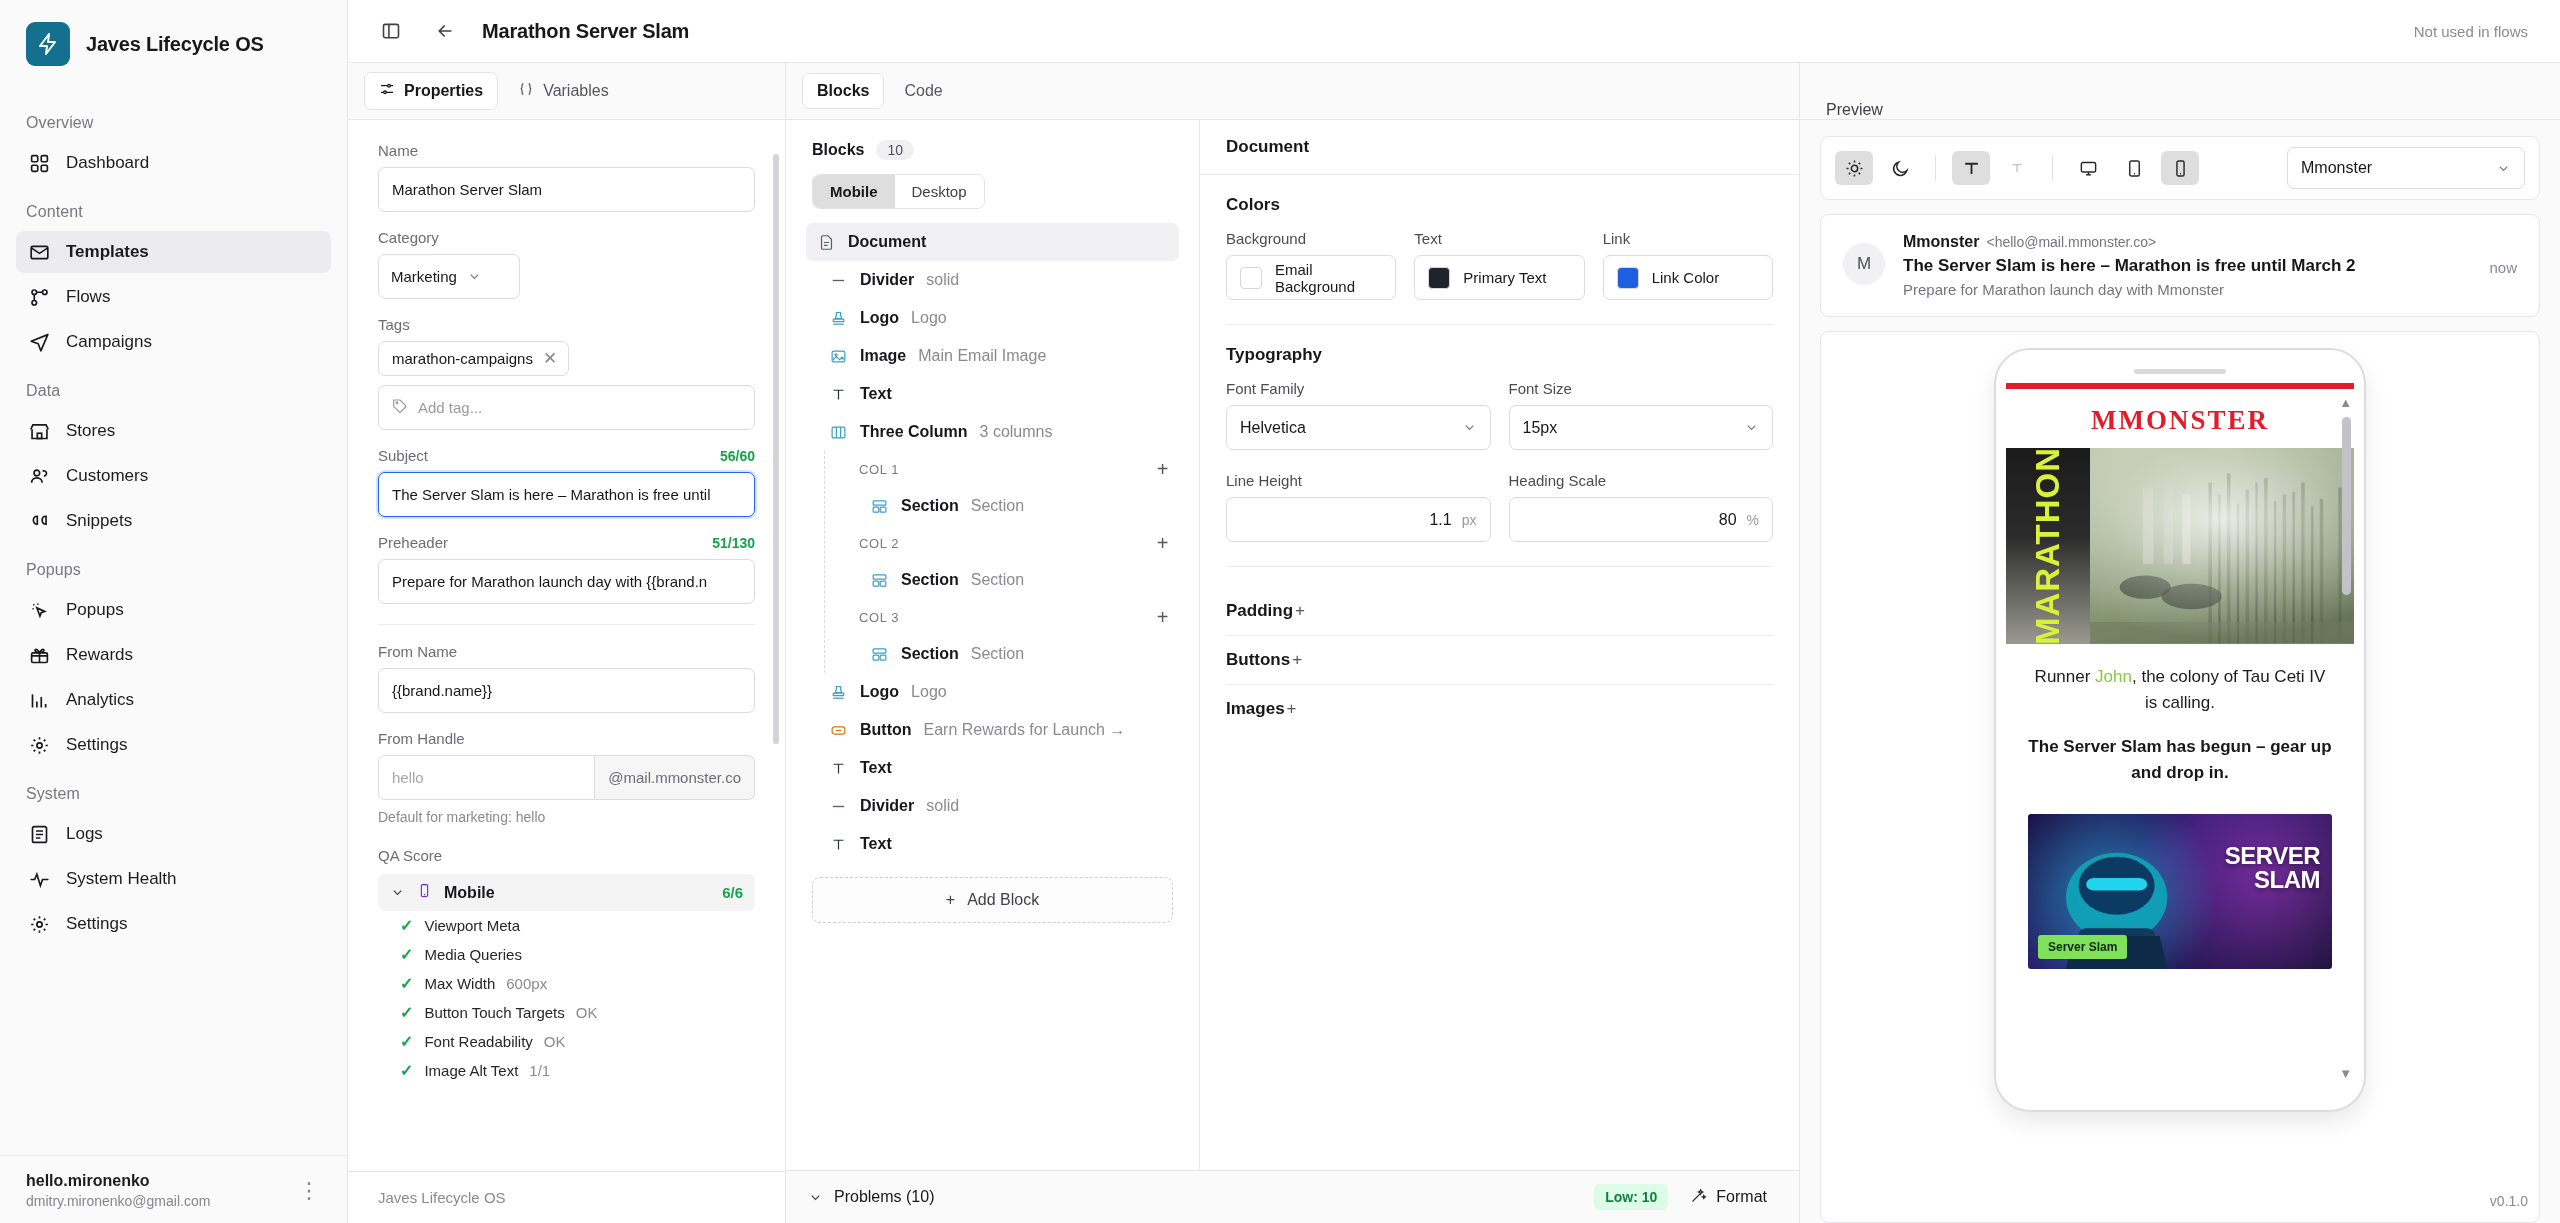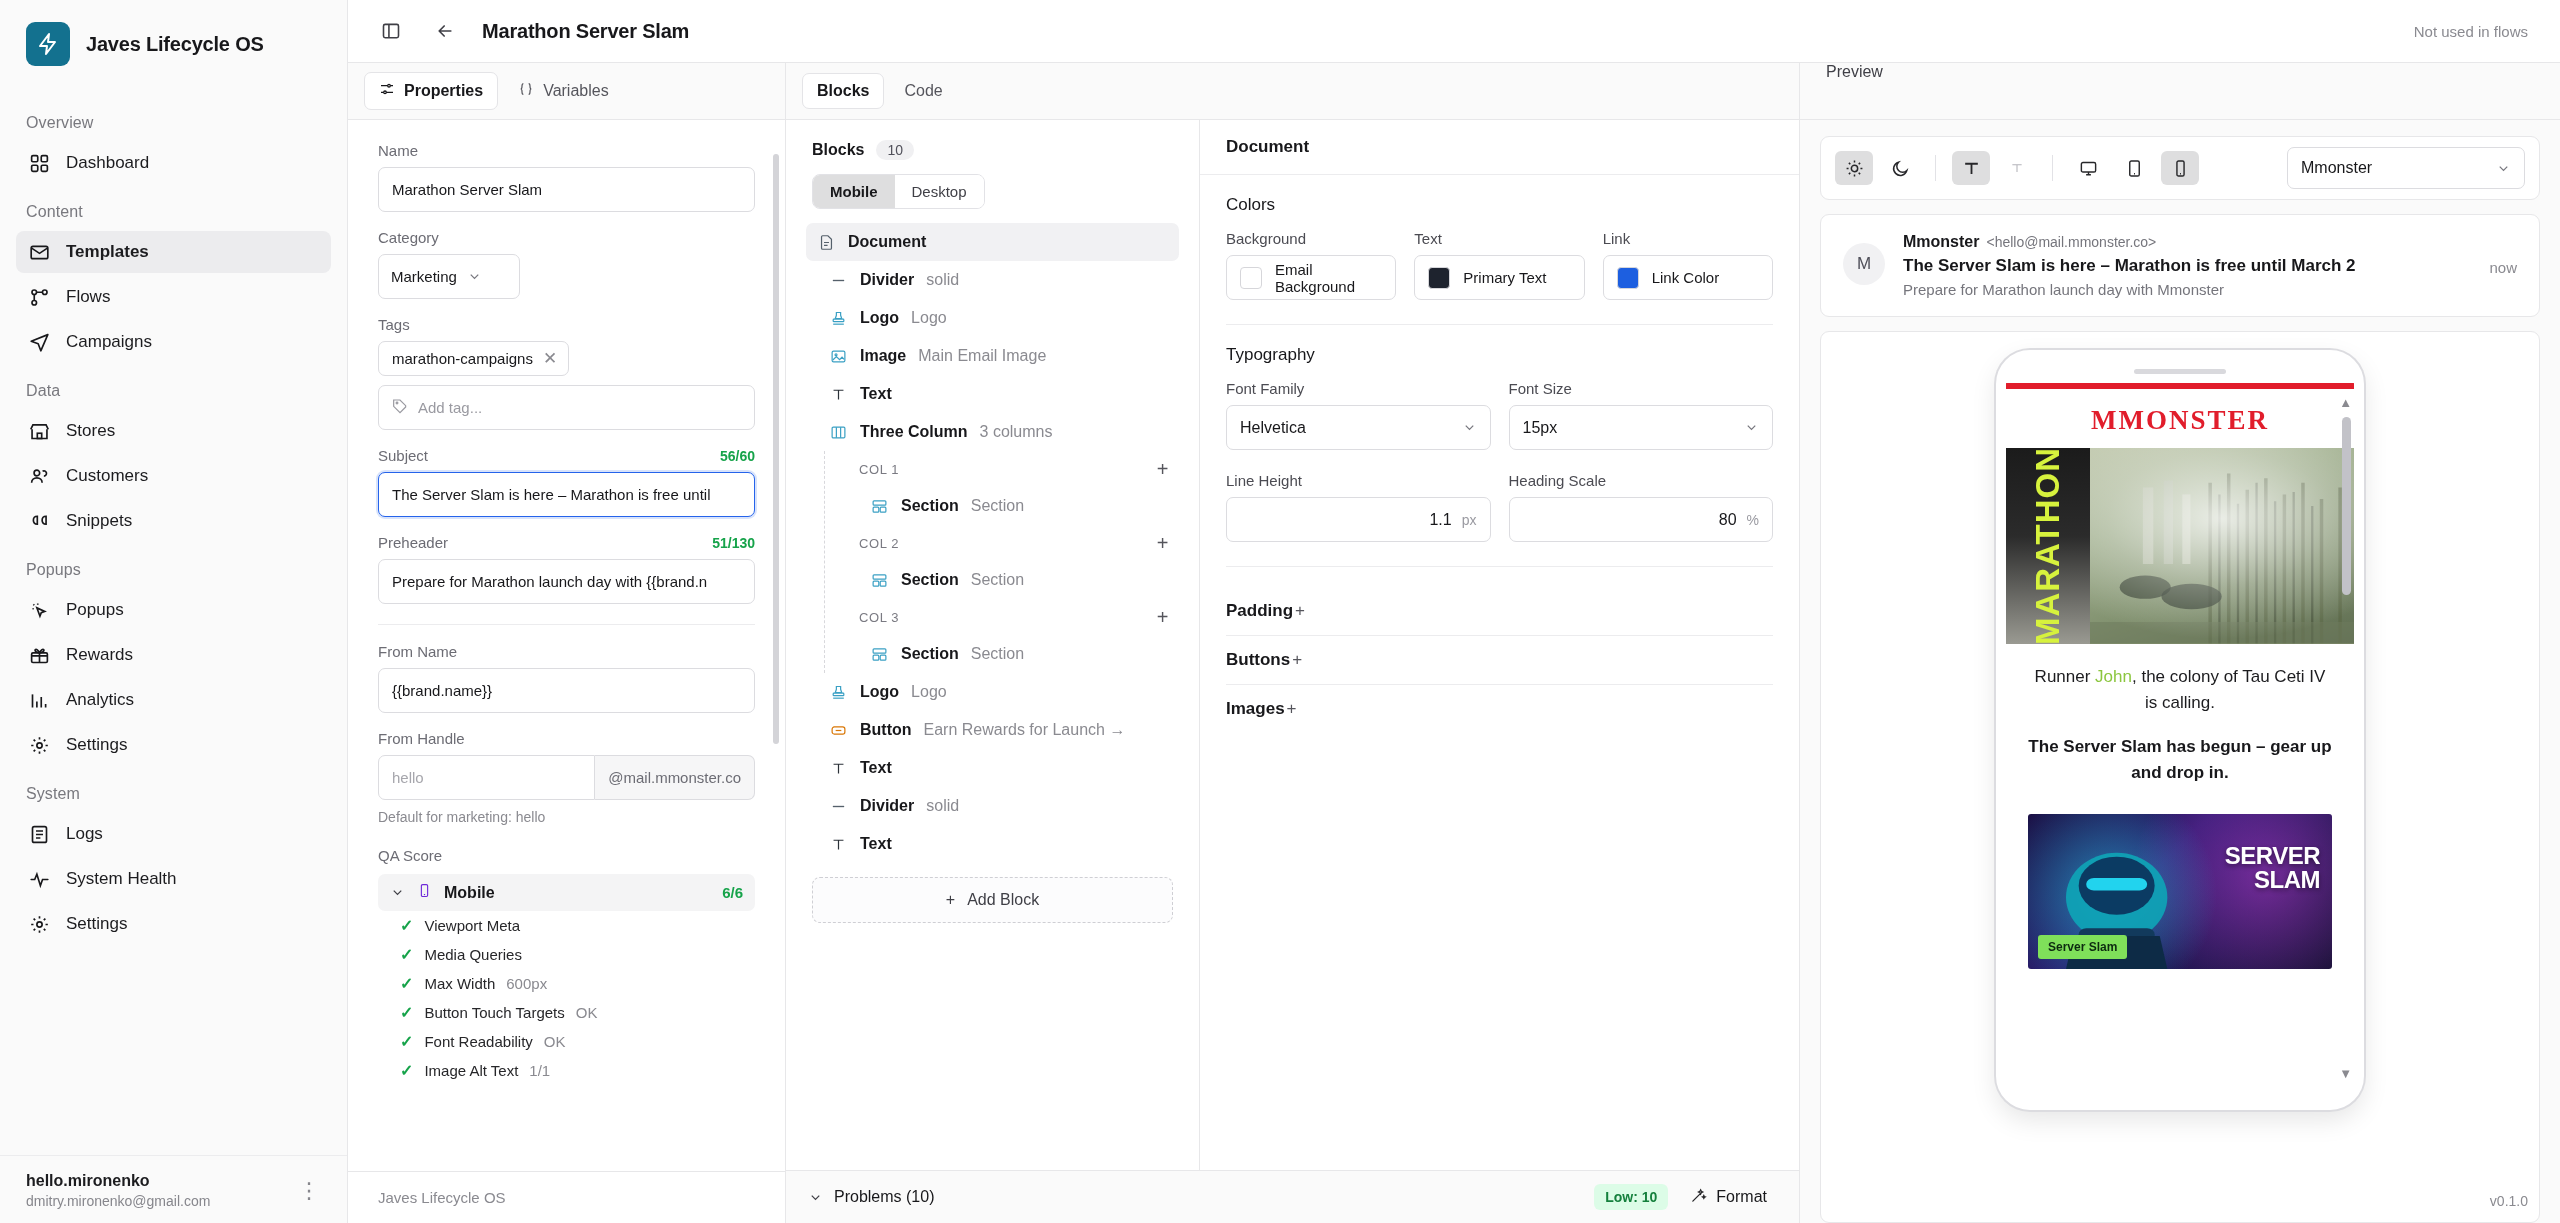--- a/index.html
+++ b/index.html
@@ -173,21 +173,21 @@
   .nest-line { border-left: 1px dashed #d8d8dc; margin-left: 18px; }
   .add-block {
     margin: 14px 6px 0 6px; height: 46px; border: 1px dashed #cfcfd4; border-radius: 8px;
     display: flex; align-items: center; justify-content: center; gap: 12px;
     font-size: 16px; color: #3f3f46; cursor: pointer; background: #fcfcfd;
   }
 
   .settings-pane { flex: 1 1 auto; min-width: 0; overflow: hidden; background: #fff; }
   .settings-head { padding: 17px 26px; border-bottom: 1px solid #ececee; font-size: 17px; font-weight: 600; }
   .settings-body { padding: 20px 26px 0 26px; }
-  .sec-title { font-size: 17px; font-weight: 400; margin-bottom: 15px; }
+  .sec-title { font-size: 17px; font-weight: 700; margin-bottom: 15px; }
   .grid3 { display: grid; grid-template-columns: 1fr 1fr 1fr; gap: 18px; }
   .grid2 { display: grid; grid-template-columns: 1fr 1fr; gap: 18px; }
   .sub-label { font-size: 15px; color: #4b4b52; margin-bottom: 8px; }
   .color-box {
     height: 45px; border: 1px solid #dcdce0; border-radius: 7px; background: #fff;
     display: flex; align-items: center; gap: 13px; padding: 0 13px; font-size: 15px; cursor: pointer;
   }
   .swatch { width: 22px; height: 22px; border-radius: 4px; border: 1px solid #d6d6da; flex: 0 0 22px; }
   .sel-ctl {
     height: 45px; border: 1px solid #dcdce0; border-radius: 7px; background: #fff;
@@ -210,21 +210,21 @@
   .problems-bar {
     height: 53px; flex: 0 0 53px; border-top: 1px solid #e7e7e9; background: #fafafa;
     display: flex; align-items: center; padding: 0 22px; gap: 12px; font-size: 16px;
   }
   .problems-left { display: flex; align-items: center; gap: 11px; cursor: pointer; }
   .sev-badge { background: #dcfce7; color: #15803d; font-size: 14px; font-weight: 600; border-radius: 6px; padding: 5px 11px; margin-left: auto; }
   .fmt-btn { display: flex; align-items: center; gap: 9px; font-size: 16px; cursor: pointer; padding: 6px 10px; border-radius: 7px; }
 
   
   .preview-col { width: 760px; flex: 0 0 760px; display: flex; flex-direction: column; min-height: 0; background: #fafafa; }
-  .preview-tabbar { height: 57px; flex: 0 0 57px; border-bottom: 1px solid #e7e7e9; display: flex; align-items: flex-start; padding: 0 26px; background: #fafafa; font-size: 16px; color: #3f3f46; }
+  .preview-tabbar { height: 57px; flex: 0 0 57px; border-bottom: 1px solid #e7e7e9; display: flex; align-items: flex-end; padding: 0 26px; background: #fafafa; font-size: 16px; color: #3f3f46; }
   .preview-body { flex: 1 1 auto; padding: 16px 20px 0 20px; overflow: hidden; display: flex; flex-direction: column; gap: 14px; }
   .ptoolbar {
     background: #fff; border: 1px solid #e7e7e9; border-radius: 9px;
     height: 64px; display: flex; align-items: center; padding: 0 14px; gap: 8px; flex: 0 0 64px;
   }
   .tbtn { width: 38px; height: 34px; border-radius: 6px; display: flex; align-items: center; justify-content: center; cursor: pointer; color: #27272a; }
   .tbtn.on { background: #dededf; }
   .tbtn.dim { color: #b4b4ba; }
   .vrule { width: 1px; height: 26px; background: #e2e2e6; margin: 0 8px; }
   .recip-select {

